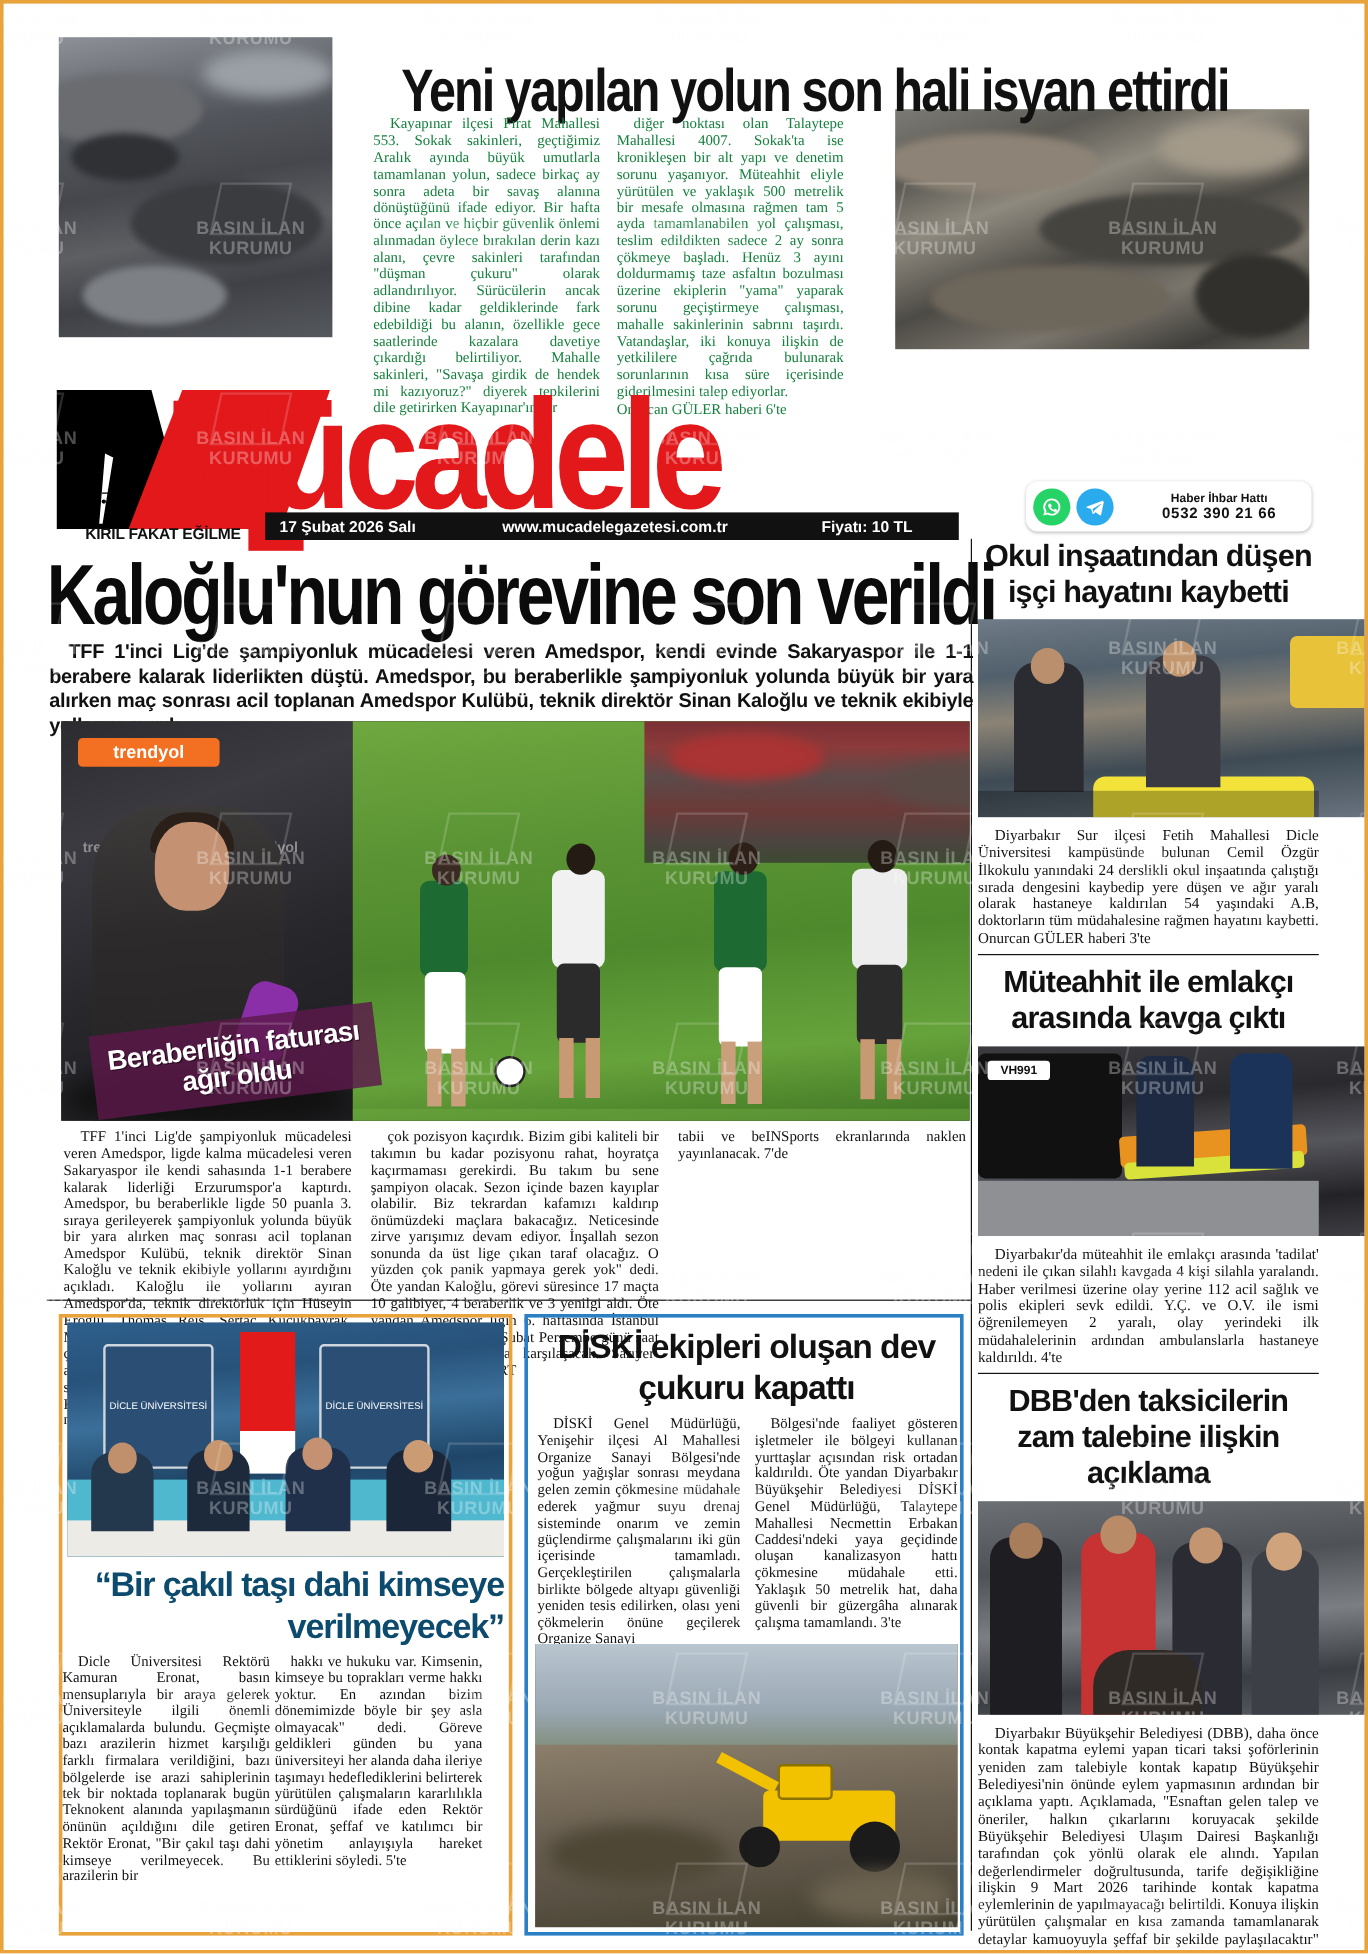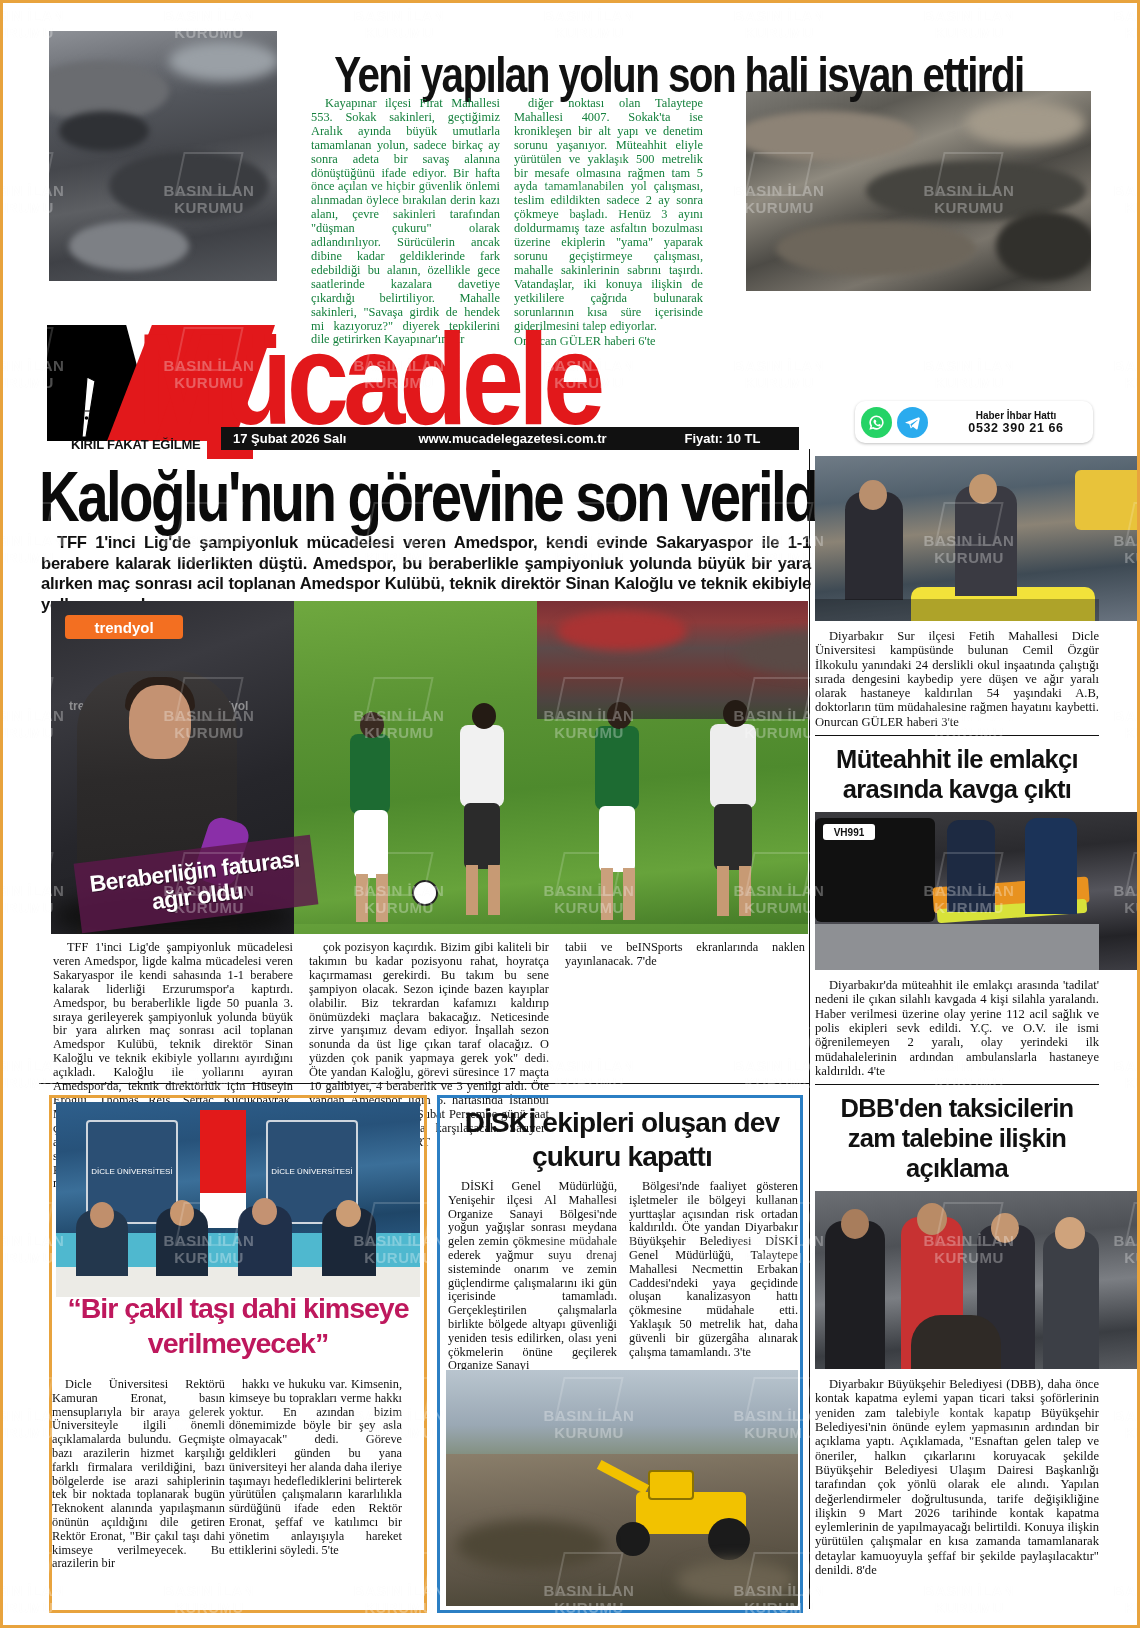--- a/index.html
+++ b/index.html
@@ -197,23 +197,23 @@
   .mainbody { position:absolute; left: 50px; top: 938px; width: 752px; display:flex; gap: 16px; }
   .mb-col { width: 240px; font-size: 12.4px; line-height: 13.9px; text-align:justify; color:#111; }
   .mb-col p { text-indent: 14px; }
 
   
   .blbox { position:absolute; left: 46px; top: 1092px; width: 378px; height: 518px;
      border: 3px solid #e8a33d; }
   .bl-photo { position:absolute; left: 4px; top: 4px; width: 364px; height: 195px;
      background: linear-gradient(175deg,#2e5f8c 0%,#27527a 22%,#3b6f99 40%,#1f4668 62%,#2b5c86 80%,#18374f 100%);
      overflow:hidden; }
-  .bl-head { position:absolute; left: 4px; top: 193px; width: 364px; text-align:center;
+  .bl-head { position:absolute; left: 4px; top: 206px; width: 364px; text-align:right;
      font-family:"Liberation Sans",sans-serif; font-weight:700; font-size: 28.5px; line-height: 35px;
-     color:#be185d; letter-spacing:-1px; }
+     color:#0c4a6e; letter-spacing:-1px; }
   .bl-cols { position:absolute; left: 0; top: 280px; width: 358px; display:flex; gap: 4px; }
   .bl-col { width: 173px; font-size: 12.3px; line-height: 13.8px; text-align:justify; color:#111; }
   .bl-col p { text-indent: 13px; }
 
   
   .bmbox { position:absolute; left: 434px; top: 1092px; width: 366px; height: 518px;
      border: 3px solid #2b7fc4; }
   .bm-head { position:absolute; left: 4px; top: 8px; width: 356px; text-align:center;
      font-family:"Liberation Sans",sans-serif; font-weight:700; font-size: 28px; line-height: 34px;
      color:#111; letter-spacing:-.8px; }
@@ -437,20 +437,21 @@
         <div style="position:absolute;left:112px;top:56px;width:42px;height:42px;background:#1b1b1b;border-radius:50%;"></div>
         <div style="position:absolute;left:0px;top:10px;width:54px;height:10px;background:#f2c200;transform:rotate(28deg);"></div>
       </div>
       <div class="ph-blotch" style="left:10px;top:150px;width:150px;height:50px;background:#4e4736;filter:blur(7px);"></div>
       <div class="ph-blotch" style="left:230px;top:190px;width:120px;height:40px;background:#6b6250;filter:blur(7px);"></div>
     </div>
   </div>
 
   <div class="rcol">
 
+    <div class="r-head">Okul inşaatından düşen işçi hayatını kaybetti</div>
     <div class="r-photo" style="height:165px;margin-top:7px;background:linear-gradient(175deg,#6f7b86 0%,#51606c 25%,#8b8375 45%,#3e4a54 70%,#6a7480 100%);position:relative;">
       <div style="position:absolute;right:10px;top:14px;width:70px;height:60px;background:#e8c33a;border-radius:6px;"></div>
       <div style="position:absolute;left:96px;bottom:0;width:184px;height:34px;background:#f2e23a;border-radius:10px 10px 0 0;"></div>
       <div style="position:absolute;left:30px;top:36px;width:58px;height:108px;background:#2b2b32;border-radius:18px 18px 0 0;"></div>
       <div style="position:absolute;left:44px;top:24px;width:28px;height:30px;background:#b98f6d;border-radius:50%;"></div>
       <div style="position:absolute;left:140px;top:30px;width:62px;height:110px;background:#3a3a42;border-radius:18px 18px 0 0;"></div>
       <div style="position:absolute;left:154px;top:18px;width:28px;height:30px;background:#c2976f;border-radius:50%;"></div>
       <div style="position:absolute;left:0;bottom:0;width:284px;height:22px;background:rgba(0,0,0,.28);"></div>
     </div>
     <div class="r-text" style="margin-top:8px;">

